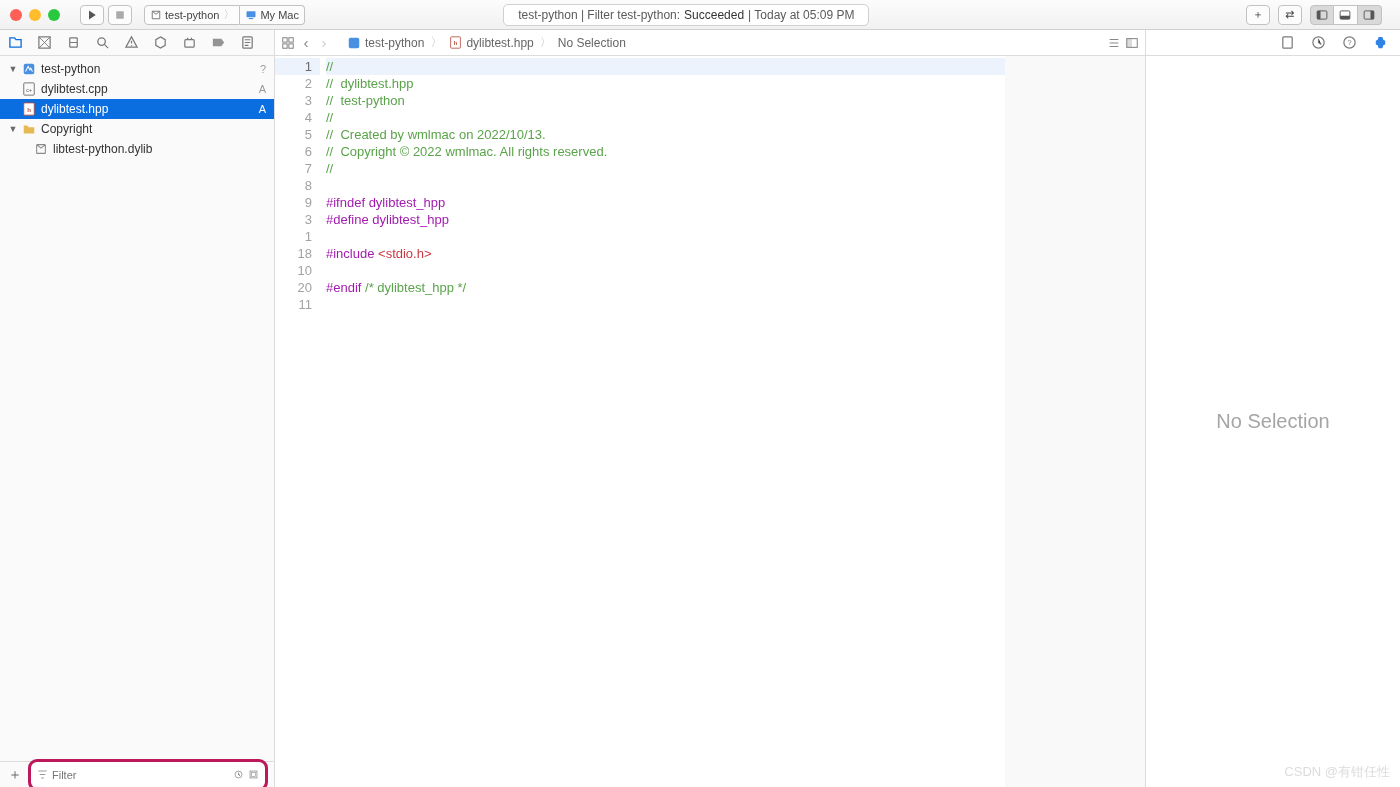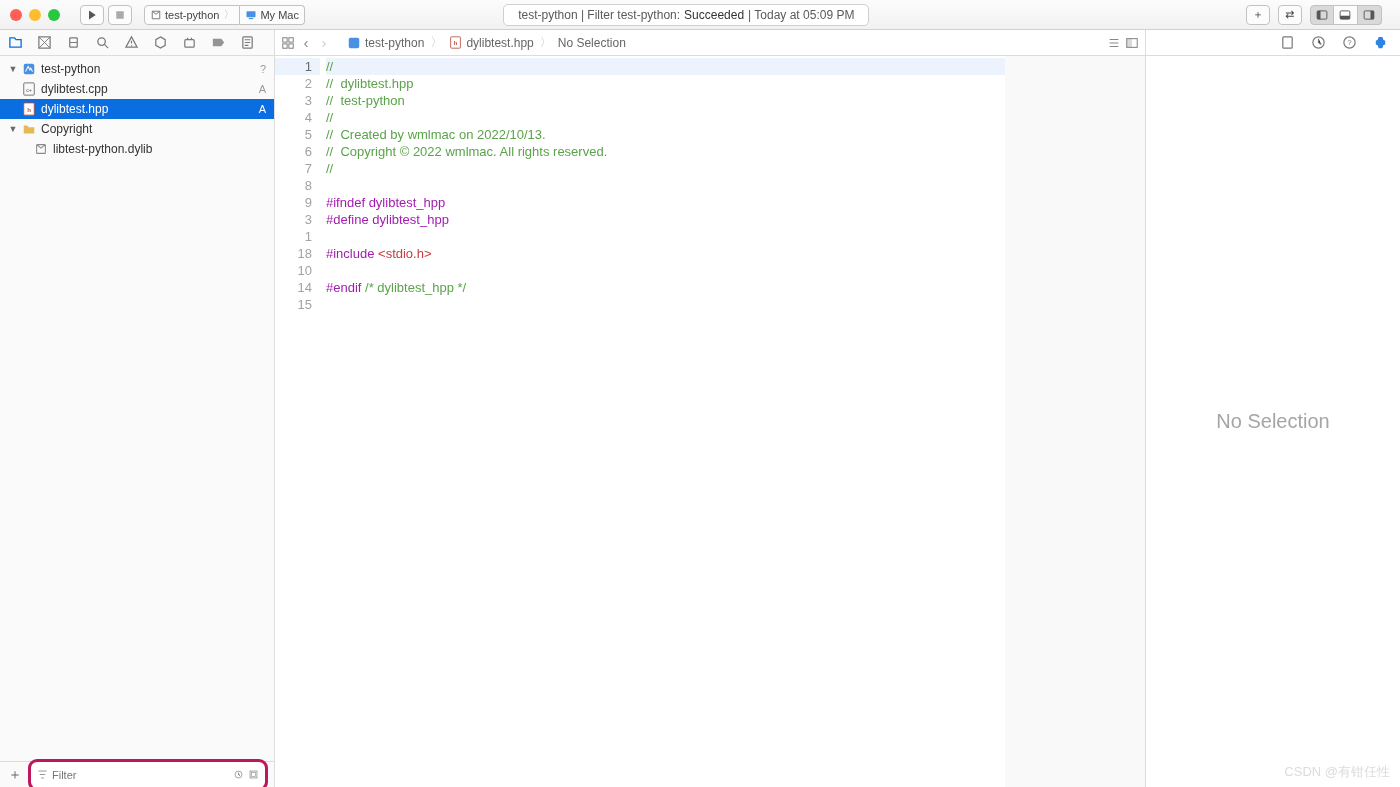--- a/index.html
+++ b/index.html
@@ -326,22 +326,22 @@
             <div class="ln">4</div>
             <div class="ln">5</div>
             <div class="ln">6</div>
             <div class="ln">7</div>
             <div class="ln">8</div>
             <div class="ln">9</div>
             <div class="ln">3</div>
             <div class="ln">1</div>
             <div class="ln">18</div>
             <div class="ln">10</div>
-            <div class="ln">14</div>
-            <div class="ln">15</div>
+            <div class="ln">20</div>
+            <div class="ln">11</div>
           </div>
         <div class="code" id="codebody"><span class="line current c-comment">//</span><span class="line c-comment">//  dylibtest.hpp</span><span class="line c-comment">//  test-python</span><span class="line c-comment">//</span><span class="line c-comment">//  Created by wmlmac on 2022/10/13.</span><span class="line c-comment">//  Copyright © 2022 wmlmac. All rights reserved.</span><span class="line c-comment">//</span><span class="line c-plain"></span><span class="line c-pre">#ifndef dylibtest_hpp</span><span class="line c-pre">#define dylibtest_hpp</span><span class="line c-plain"></span><span class="line"><span class="c-pre">#include </span><span class="c-str">&lt;stdio.h&gt;</span></span><span class="line c-plain"></span><span class="line"><span class="c-pre">#endif </span><span class="c-comment">/* dylibtest_hpp */</span></span><span class="line c-plain"></span></div>
       </div>
       <div class="minimap"></div>
     </div>
   </div>
 
   <div class="inspector">
     <div class="insp-tabs">
       <span>

